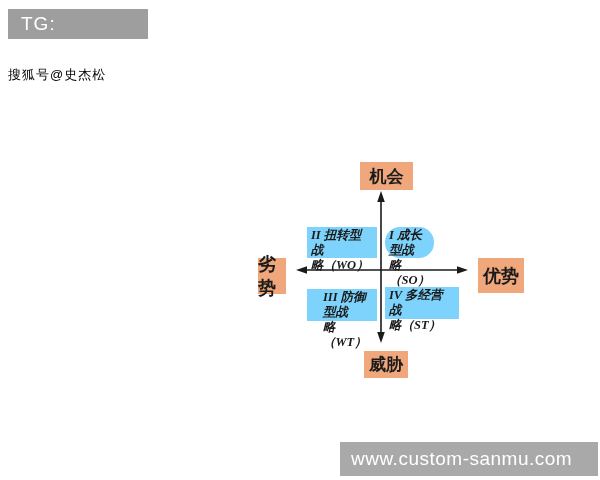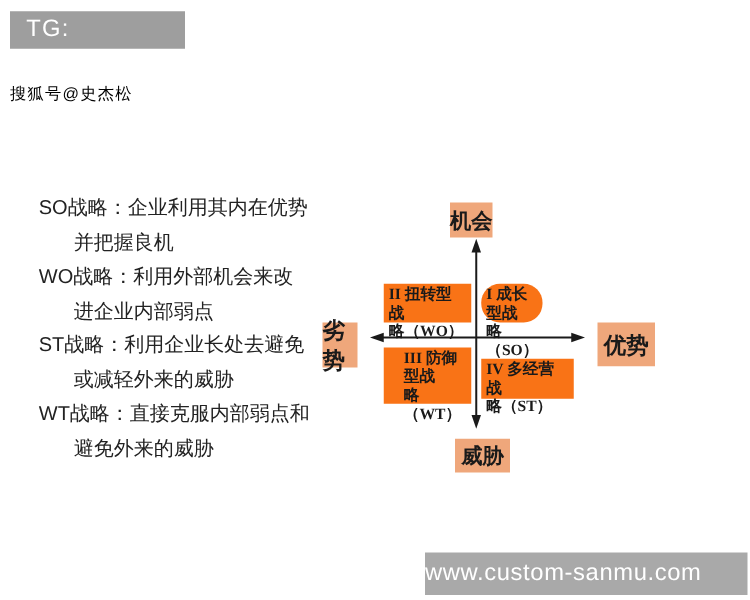--- a/index.html
+++ b/index.html
@@ -65,75 +65,67 @@
   .obox {
     position: absolute;
     background: #efa77b;
     color: #1a1a1a;
     display: flex;
     align-items: center;
     justify-content: center;
     box-sizing: border-box;
   }
   .axis-label { font-weight: bold; font-size: 17px; }
-  .box-opportunity { left: 360px; top: 162px; width: 34px; height: 28px; }
+  .box-opportunity { left: 360px; top: 162px; width: 53px; height: 28px; }
   .box-threat      { left: 364px; top: 351px; width: 44px; height: 27px; }
   .box-weakness    { left: 258px; top: 258px; width: 28px; height: 36px; font-size: 18px; }
   .box-strength    { left: 478px; top: 258px; width: 46px; height: 35px; font-size: 18px; }
 
   .quadrant {
     position: absolute;
-    background: #f97316;
+    background: #7dd3fc;
     color: #1a1a1a;
     font-family: "Liberation Serif", "DejaVu Serif", serif;
     font-weight: bold;
     font-size: 12.5px;
     line-height: 15px;
     white-space: pre-line;
     padding: 1px 4px;
     box-sizing: border-box;
+    font-style: italic;
   }
   .q2 { left: 307px; top: 227px; width: 70px; height: 31px; }
   .q1 { left: 385px; top: 227px; width: 49px; height: 31px; border-radius: 15px; }
-  .q3 { left: 307px; top: 278px; width: 70px; height: 45px; padding-left: 16px; }
+  .q3 { left: 307px; top: 289px; width: 70px; height: 32px; padding-left: 16px; }
   .q4 { left: 385px; top: 287px; width: 74px; height: 32px; }
 
   
   .url-banner {
     position: absolute;
     left: 340px; top: 442px;
     width: 258px; height: 34px;
     background: #a9a9a9;
     color: #ffffff;
     font-size: 19px;
     line-height: 34px;
+    padding-left: 11px;
     letter-spacing: 0.5px;
     box-sizing: border-box;
   }
 </style>
 </head>
 <body>
 
 <div id="page">
 
   <div class="tg-banner">TG: MYYJJPP</div>
 
   <div class="sohu-watermark">搜狐号@史杰松</div>
 
 
-  <div class="strategy-legend">
-    <div class="strategy-line">SO战略：企业利用其内在优势</div>
-    <div class="strategy-cont">并把握良机</div>
-    <div class="strategy-line">WO战略：利用外部机会来改</div>
-    <div class="strategy-cont">进企业内部弱点</div>
-    <div class="strategy-line">ST战略：利用企业长处去避免</div>
-    <div class="strategy-cont">或减轻外来的威胁</div>
-    <div class="strategy-line">WT战略：直接克服内部弱点和</div>
-    <div class="strategy-cont">避免外来的威胁</div>
-  </div>
 
   <div>
     <svg class="axes-svg" width="190" height="170" viewBox="0 0 190 170">
 
       <line x1="91" y1="17" x2="91" y2="151" stroke="#1a1a1a" stroke-width="1.6"></line>
       <polygon points="91,8 87.2,19 94.8,19" fill="#1a1a1a"></polygon>
       <polygon points="91,160 87.2,149 94.8,149" fill="#1a1a1a"></polygon>
 
       <line x1="14" y1="87" x2="170" y2="87" stroke="#1a1a1a" stroke-width="1.6"></line>
       <polygon points="6,87 17,83.2 17,90.8" fill="#1a1a1a"></polygon>

